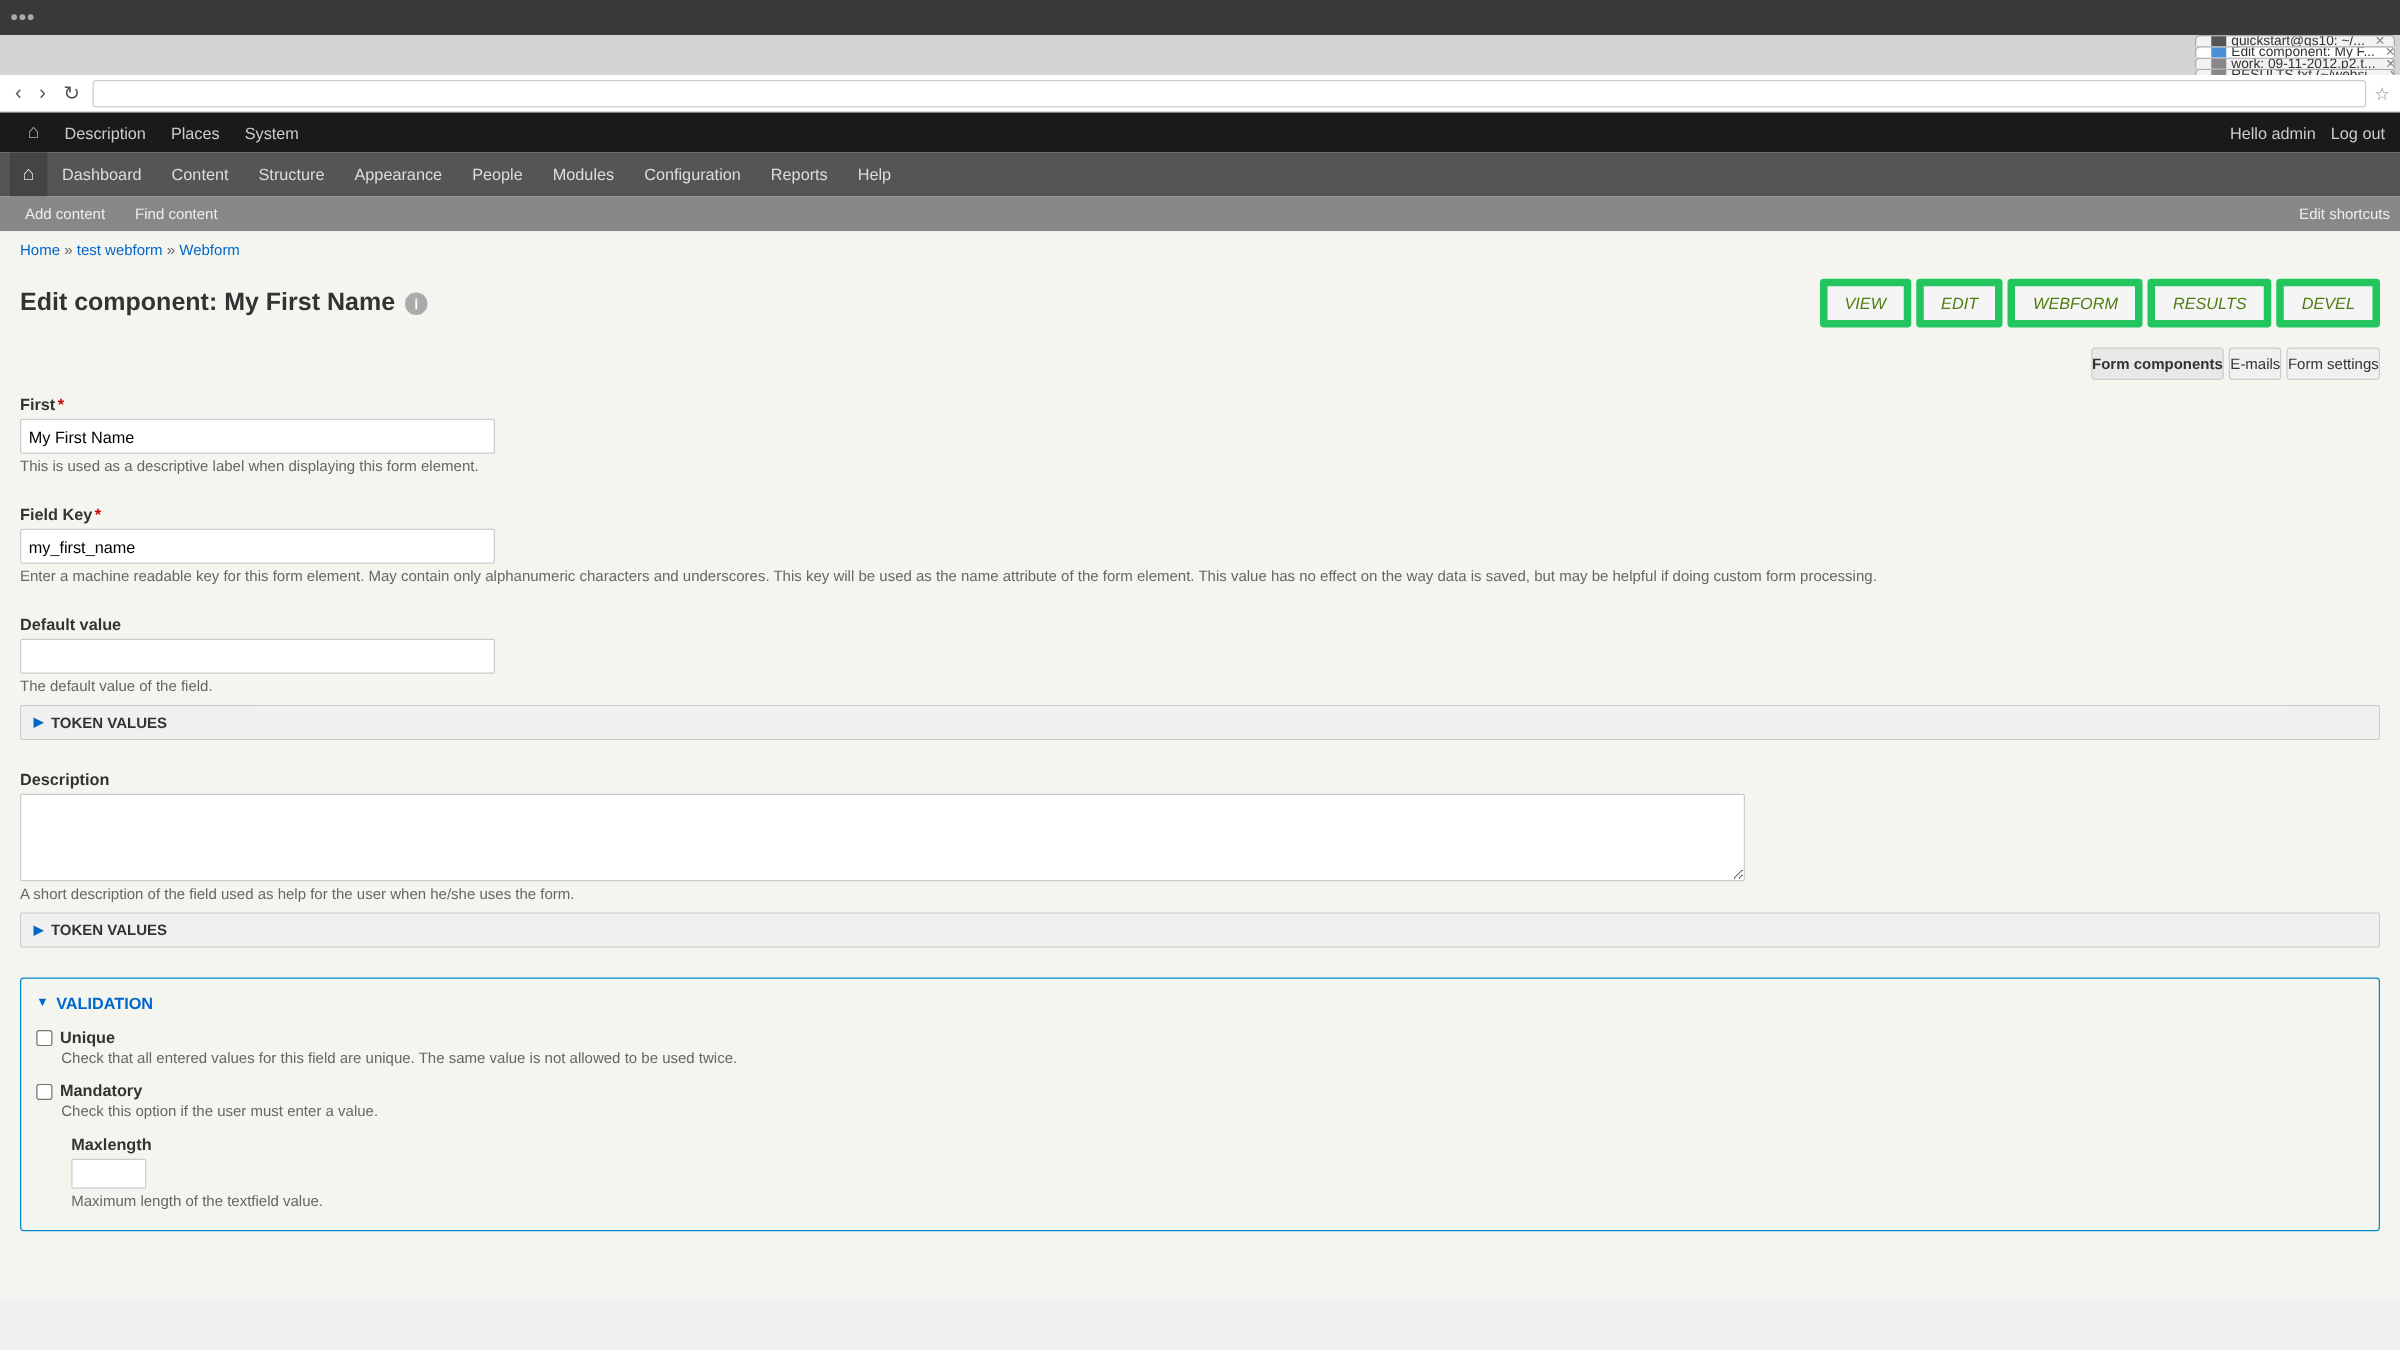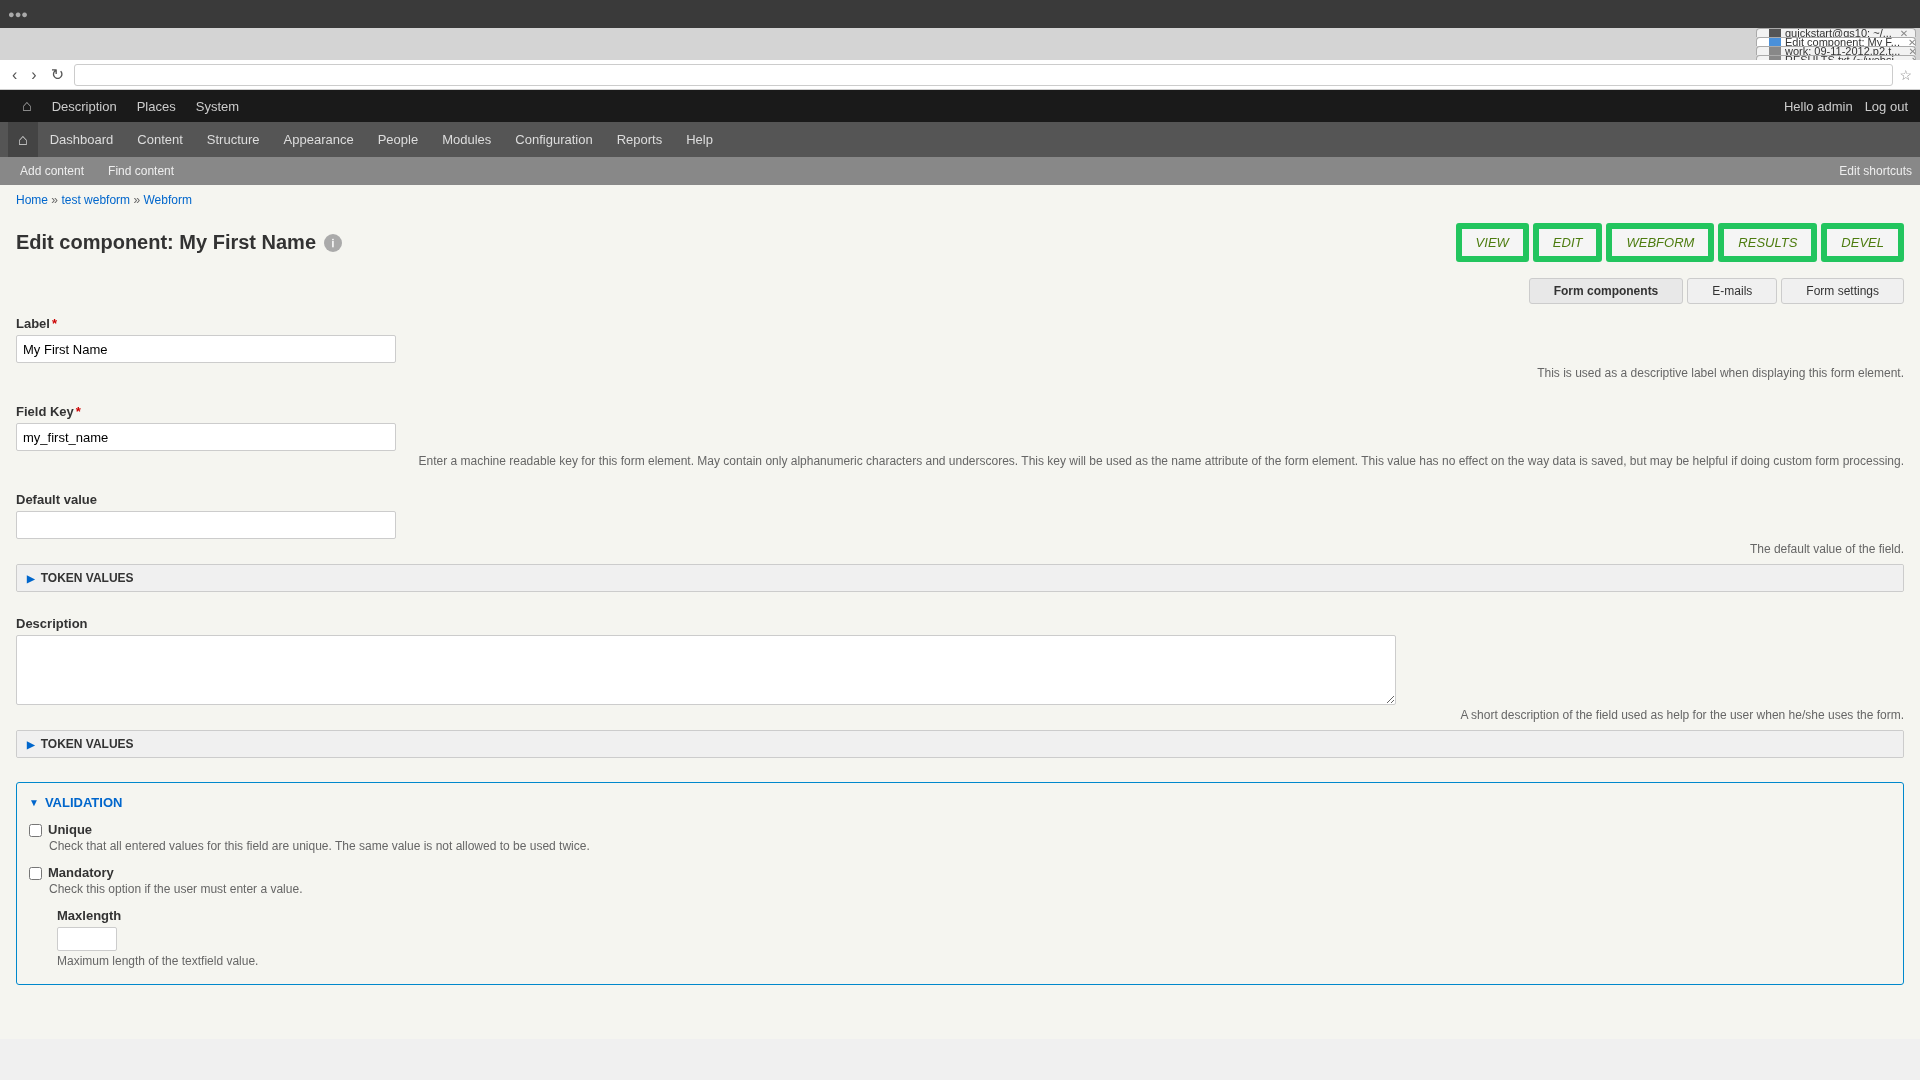--- a/index.html
+++ b/index.html
@@ -41,33 +41,33 @@
 
     
     .page-title-area { padding: 8px 16px 12px; display: flex; align-items: center; justify-content: space-between; }
     .page-title { font-size: 20px; font-weight: bold; color: #333; display: flex; align-items: center; gap: 8px; }
     .title-icon { width: 18px; height: 18px; background: #aaa; border-radius: 50%; display: inline-flex; align-items: center; justify-content: center; font-size: 11px; color: #fff; cursor: pointer; }
     .view-tabs { display: flex; gap: 4px; }
     .view-tab { padding: 6px 14px; border: 6px solid #22c55e; border-radius: 3px; background: #f5f5f5; font-size: 13px; cursor: pointer; color: #4d7c0f; text-decoration: none; font-style: italic; }
 
     
     .form-tabs { display: flex; justify-content: flex-end; padding: 4px 16px 8px; gap: 4px; }
-    .form-tab { padding: 5px 24px; border: 1px solid #ccc; border-radius: 3px; background: #f0f0f0; font-size: 12px; cursor: pointer; color: #333; }
+    .form-tab { padding: 5px 0; border: 1px solid #ccc; border-radius: 3px; background: #f0f0f0; font-size: 12px; cursor: pointer; color: #333; }
     .form-tab.active { background: #e8e8e8; font-weight: bold; }
 
     
     .main-content { padding: 4px 16px 24px; }
 
     
     .form-group { margin-bottom: 24px; }
     .form-label { font-size: 13px; font-weight: bold; color: #333; margin-bottom: 4px; display: block; }
     .form-label .required { color: #cc0000; margin-left: 2px; }
     .form-input { width: 380px; border: 1px solid #ccc; border-radius: 2px; padding: 4px 6px; font-size: 13px; height: 28px; background: #fff; }
     .form-textarea { width: 100%; max-width: 1380px; border: 1px solid #ccc; border-radius: 2px; padding: 4px 6px; font-size: 13px; min-height: 70px; background: #fff; resize: vertical; }
-    .form-help { font-size: 12px; color: #666; margin-top: 3px; text-align: right; }
+    .form-help { font-size: 12px; color: #666; margin-top: 3px; }
 
     
     .token-section { border: 1px solid #ccc; border-radius: 2px; margin-top: 8px; }
     .token-header { background: #f0f0f0; padding: 6px 10px; cursor: pointer; font-size: 12px; font-weight: bold; color: #333; display: flex; align-items: center; gap: 6px; border-radius: 2px; }
     .token-header .arrow { font-size: 10px; color: #0066cc; }
 
     
     .validation-section { border: 1px solid #0088cc; border-radius: 3px; padding: 12px; margin-top: 8px; }
     .validation-header { font-size: 13px; font-weight: bold; color: #0066cc; margin-bottom: 12px; display: flex; align-items: center; gap: 6px; cursor: pointer; }
     .validation-header .arrow { font-size: 10px; }
@@ -190,21 +190,21 @@
   <div class="form-tabs">
     <button class="form-tab active">Form components</button>
     <button class="form-tab">E-mails</button>
     <button class="form-tab">Form settings</button>
   </div>
 
   <div class="main-content">
 
     <div class="form-group">
       <label class="form-label">
-        <span>Label</span><span class="required">*</span>
+        <span>First</span><span class="required">*</span>
       </label>
       <input class="form-input" type="text" value="My First Name" style="">
       <div class="form-help">This is used as a descriptive label when displaying this form element.</div>
     </div>
 
     <div class="form-group">
       <label class="form-label">
         <span>Field Key</span><span class="required">*</span>
       </label>
       <input class="form-input" type="text" value="my_first_name" style="">

